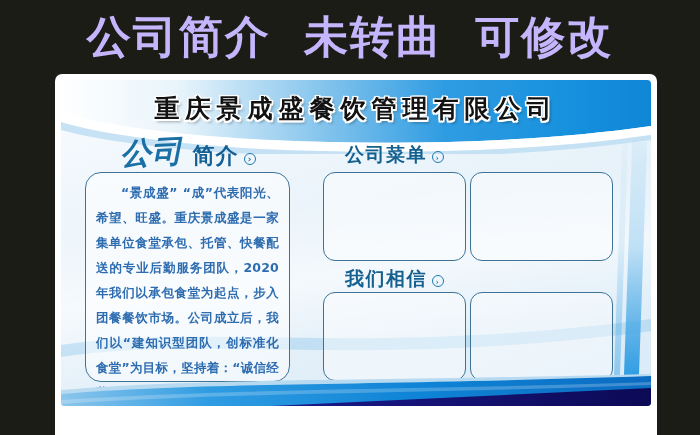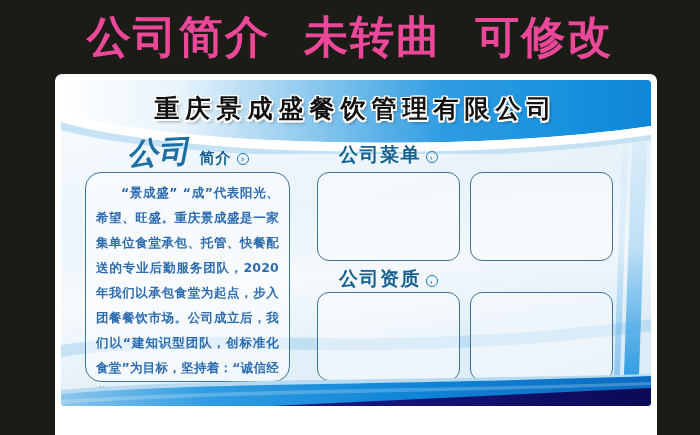--- a/index.html
+++ b/index.html
@@ -7,21 +7,21 @@
   body {
     background:#1c1c17;
     font-family:"DejaVu Sans", sans-serif;
     overflow:hidden;
     position:relative;
   }
   .page-title {
     position:absolute; left:0; top:8px; width:700px;
     text-align:center;
     font-size:44px; font-weight:bold;
-    color:#ec4899;
+    color:#c4b5fd;
     letter-spacing:2px; word-spacing:16px;
     white-space:nowrap;
   }
   .panel {
     position:absolute; left:55px; top:74px;
     width:602px; height:416px;
     background:#ffffff;
     border-radius:7px;
     padding:6px;
   }
@@ -69,21 +69,21 @@
     text-align:center; white-space:nowrap;
   }
   .intro-head .script {
     display:inline-block;
     font-family:"DejaVu Serif", serif;
     font-style:italic; font-weight:bold;
     font-size:31px; color:#1a6fa5;
     transform:rotate(-3deg);
   }
   .intro-head .rest {
-    font-size:15px; font-weight:bold;
+    font-size:22px; font-weight:bold;
     color:#135f93; margin-left:11px; letter-spacing:1px;
   }
   .arrow-icon {
     display:inline-block;
     width:12px; height:12px;
     border:1px solid #1f7ab5; border-radius:50%;
     font-size:9px; line-height:10px; text-align:center;
     color:#1f7ab5; font-weight:bold;
     margin-left:5px; position:relative; top:-1px;
   }
@@ -104,21 +104,21 @@
     position:absolute; width:143px;
     text-align:center; white-space:nowrap;
     font-size:19px; font-weight:bold;
     color:#14608f; letter-spacing:1.5px;
   }
   .ph-box {
     position:absolute; width:143px; height:89px;
     border:1.5px solid #3f7396; border-radius:12px;
     background:rgba(255,255,255,0.45);
   }
-  .pos-m { left:256px;font-family:Liberation Serif, serif; } .pos-r { left:409px; }
+  .pos-m { left:262px;font-family:Liberation Serif, serif; } .pos-r { left:409px; }
   .row1-t { top:62px; } .row1-b { top:92px; }
   .row2-t { top:186px; } .row2-b { top:212px; }
 </style>
 </head>
 <body>
 
 <h1 class="page-title">公司简介 未转曲 可修改</h1>
 
 <div class="panel">
   <div class="inner">
@@ -159,21 +159,21 @@
     </div>
 
     <div class="sec-title pos-m row1-t">
       <span>公司菜单</span><span class="arrow-icon">›</span>
     </div>
     <div class="ph-box pos-m row1-b"></div>
 
     <div class="ph-box pos-r row1-b"></div>
 
     <div class="sec-title pos-m row2-t">
-      <span>公司资质</span><span class="arrow-icon">›</span>
+      <span>我们相信</span><span class="arrow-icon">›</span>
     </div>
     <div class="ph-box pos-m row2-b"></div>
 
     <div class="ph-box pos-r row2-b"></div>
 
     <svg class="bottom-band" viewBox="0 0 590 34" preserveAspectRatio="none">
       <defs>
         <linearGradient id="gB" x1="0" y1="0" x2="1" y2="0">
           <stop offset="0" stop-color="#8cc6ec"></stop>
           <stop offset="0.25" stop-color="#2f9ce2"></stop>

